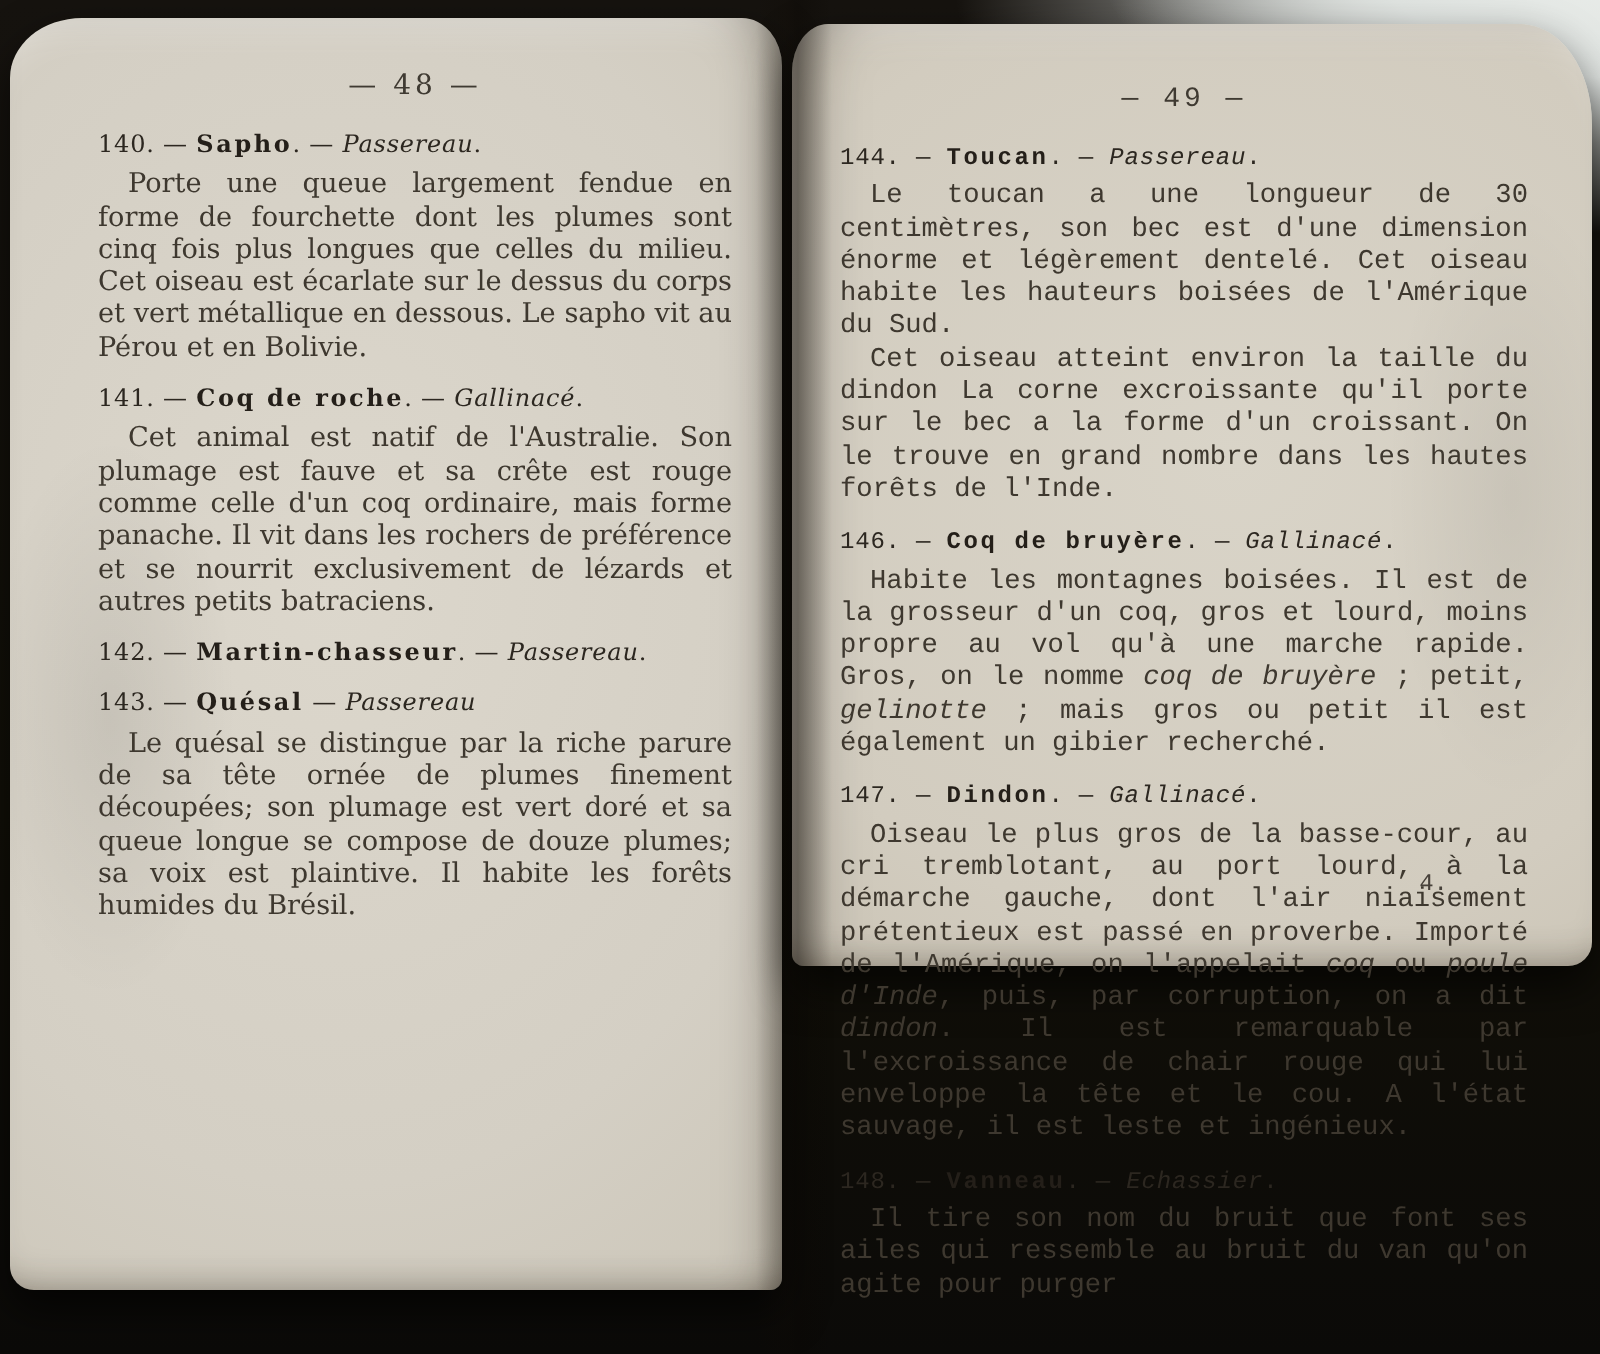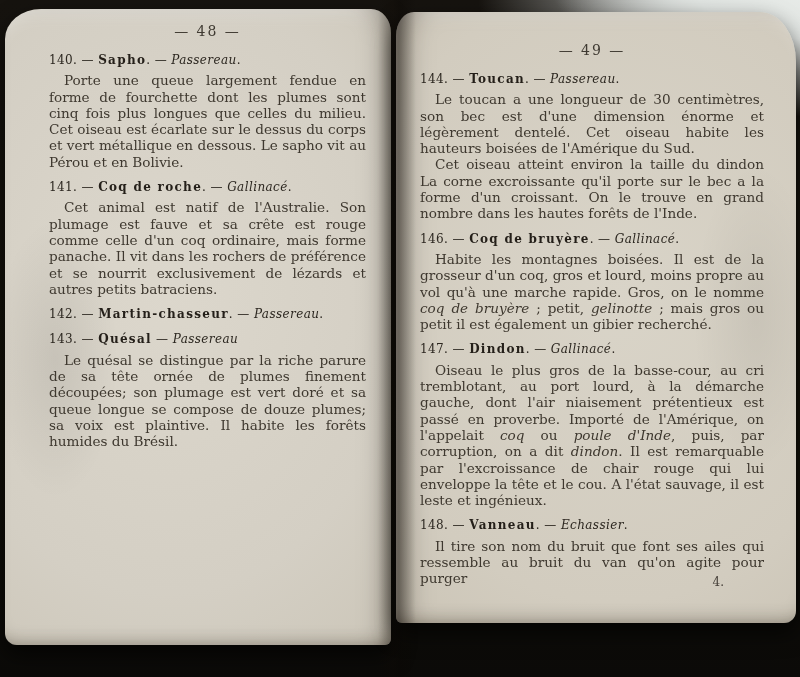--- a/index.html
+++ b/index.html
@@ -25,38 +25,39 @@
     background:
       radial-gradient(90px 200px at 13% 55%, rgba(0,0,0,.08), rgba(0,0,0,0) 70%),
       radial-gradient(120% 92% at 42% 44%, #dcd7cc 0%, #d4cfc4 52%, #cac4b6 84%, #b3ab9b 100%);
     box-shadow:
       inset -20px 0 30px -20px rgba(20,12,4,.55),
       inset 0 16px 20px -16px rgba(255,255,255,.55),
       inset 0 -14px 18px -14px rgba(40,30,15,.35),
       0 10px 22px rgba(0,0,0,.65);
   }
   .page-right {
-    left:396px; top:12px; width:400px; height:611px;
+    left:396px; top:12px; width:400px; height:471px;
     border-radius:18px 36px 12px 6px / 24px 50px 12px 6px;
     background:
       radial-gradient(90px 220px at 90% 50%, rgba(0,0,0,.06), rgba(0,0,0,0) 70%),
       radial-gradient(120% 92% at 55% 46%, #d9d4c8 0%, #d2ccbf 55%, #c7c0b1 86%, #b0a896 100%);
     box-shadow:
       inset 22px 0 32px -20px rgba(20,12,4,.6),
       inset 0 16px 20px -16px rgba(255,255,255,.5),
       inset 0 -14px 18px -14px rgba(40,30,15,.35),
       0 10px 22px rgba(0,0,0,.65);
+    font-family: Liberation Mono, monospace;
   }
   .gutter {
     position:absolute; left:378px; top:0; width:38px; height:677px;
     background:linear-gradient(90deg, rgba(0,0,0,0) 0%, rgba(15,10,5,.22) 40%, rgba(10,7,4,.34) 55%, rgba(0,0,0,0) 100%);
     pointer-events:none;
   }
   .page-inner { position:relative; height:100%; box-sizing:border-box; }
-  .page-left  .page-inner { padding:14px 25px 0 44px; }
+  .page-left  .page-inner { padding:26px 25px 0 44px; }
   .page-right .page-inner { padding:30px 32px 0 24px; }
   .folio {
     text-align:center; font-size:14px; letter-spacing:2px;
     color:#3f3a32; margin:0 0 13px 0; font-weight:normal;
   }
   .content {
     font-size:13.6px; line-height:16.3px; text-align:justify;
     color:#3e382f; text-rendering:optimizeLegibility;
   }
   .para { margin:0; text-indent:15px; }

